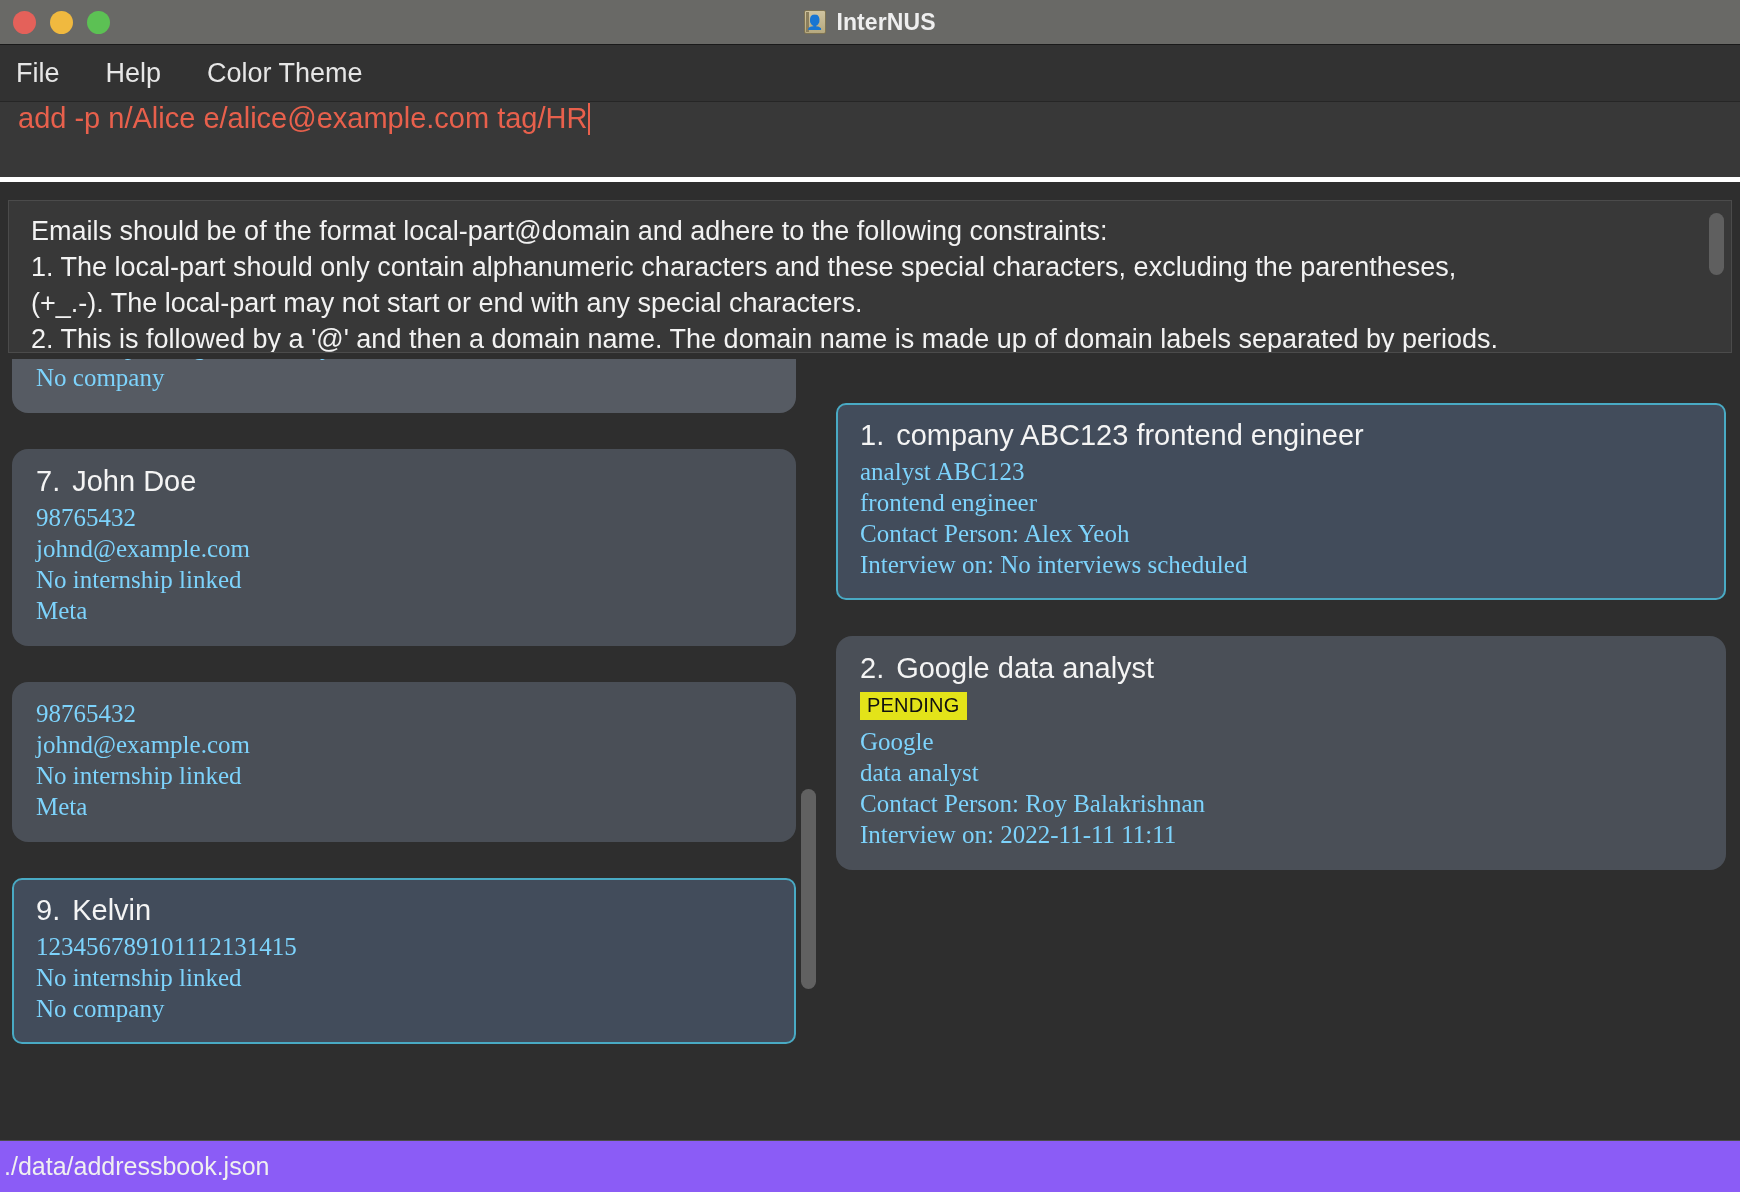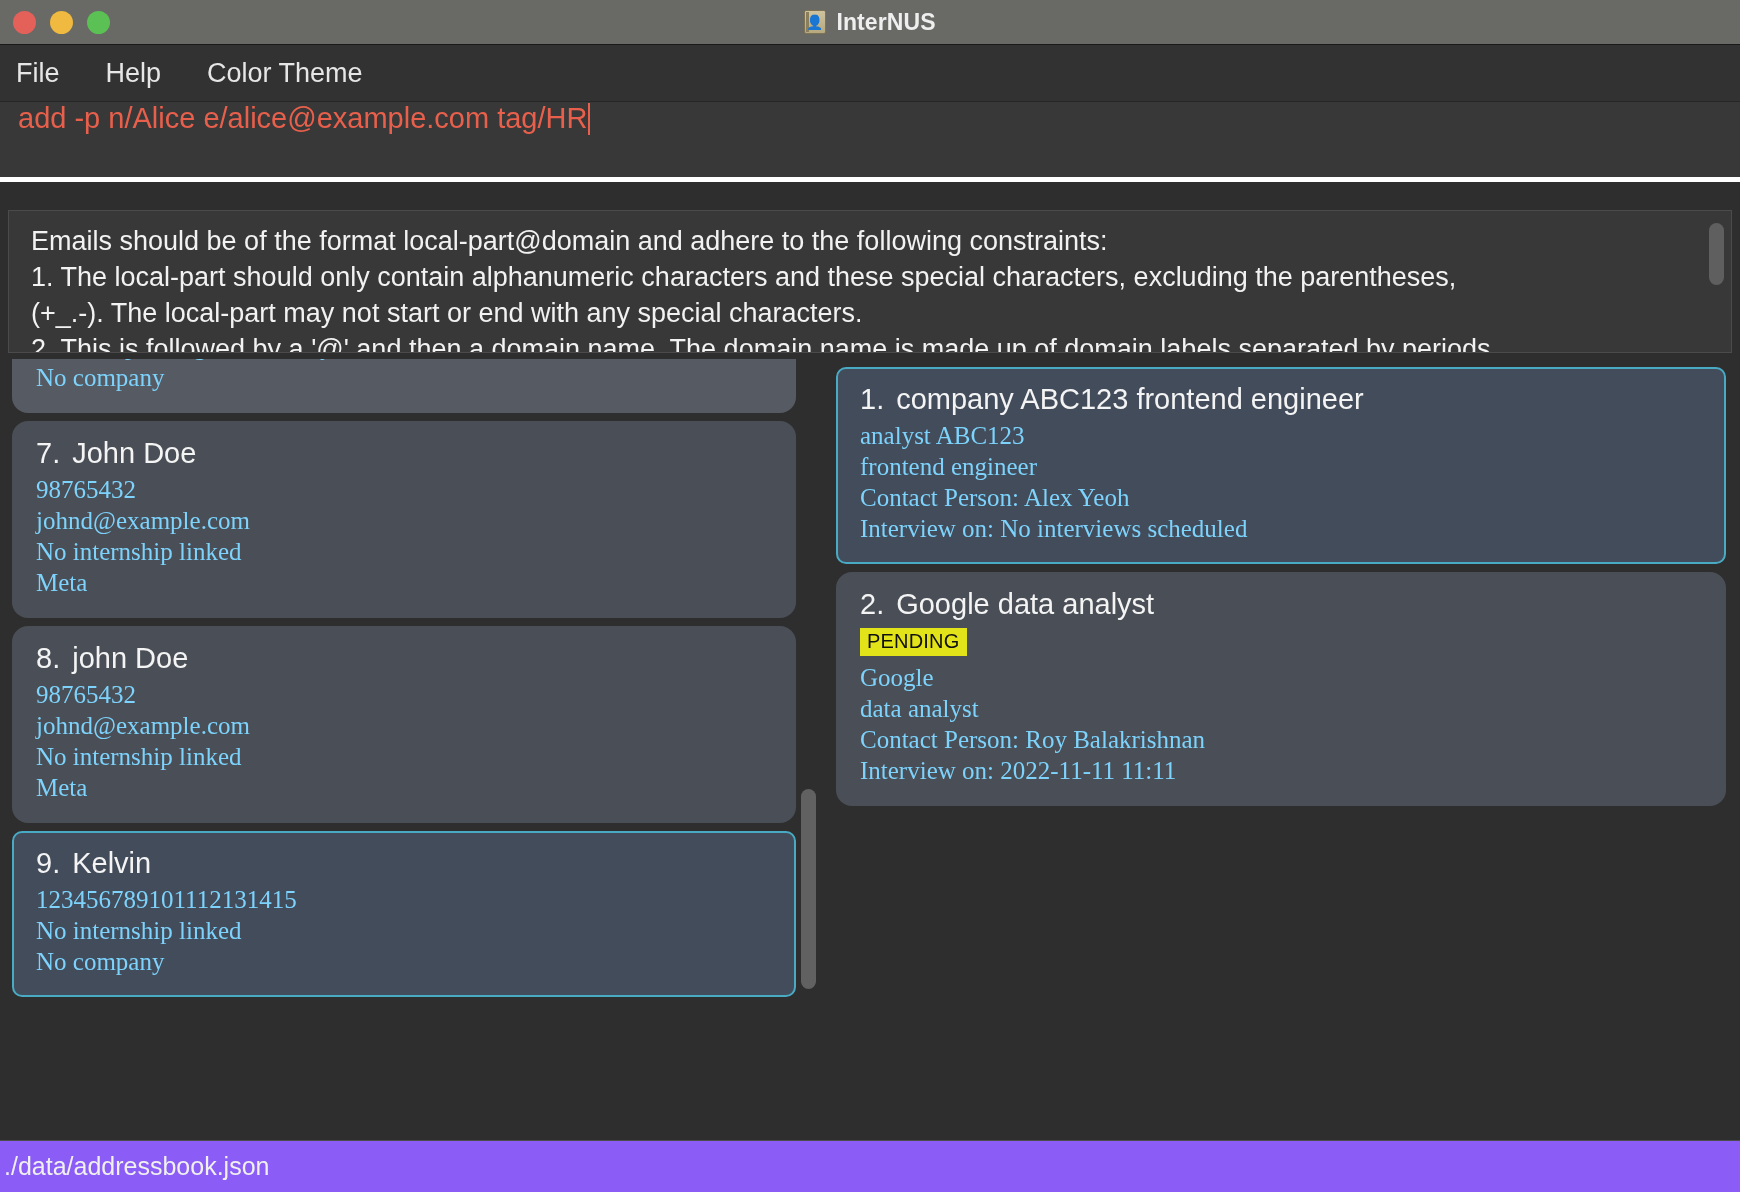--- a/index.html
+++ b/index.html
@@ -131,21 +131,21 @@
     height: 32px;
     background: #e8604c;
     margin-left: 1px;
   }
 
   
   .resultwrap {
     flex: 0 0 177px;
     height: 177px;
     background: #2e2e2e;
-    padding: 28px 8px 6px 8px;
+    padding: 18px 8px 6px 8px;
   }
   .resultbox {
     width: 100%;
     height: 100%;
     background: #383838;
     border: 1px solid #4b4b4b;
     position: relative;
     overflow: hidden;
     padding: 12px 40px 0 22px;
   }
@@ -196,20 +196,21 @@
     padding: 0 22px 0 12px;
   }
   .cardlist.right { padding: 8px 14px 0 18px; }
 
   .card {
     background: #4a4f57;
     border-radius: 16px;
     padding: 14px 22px 18px 22px;
     margin-bottom: 8px;
     border: 2px solid transparent;
+    margin-top: 36px;
   }
   .card.dim      { background: #565b63; }
   .card.selected {
     background: #424c5b;
     border: 2px solid #49aac4;
     border-radius: 10px;
   }
   .card.clipped-top {
     margin-top: -34px;
     border-radius: 0 0 16px 16px;
@@ -332,23 +333,20 @@
           <div class="card-title">
             <span class="idx">7.</span><span>John Doe</span>
           </div>
           <div class="card-line">98765432</div>
           <div class="card-line">johnd@example.com</div>
           <div class="card-line">No internship linked</div>
           <div class="card-line">Meta</div>
         </div>
 
         <div class="card">
-          <div class="card-title">
-            <span class="idx">8.</span><span>john Doe</span>
-          </div>
           <div class="card-line">98765432</div>
           <div class="card-line">johnd@example.com</div>
           <div class="card-line">No internship linked</div>
           <div class="card-line">Meta</div>
         </div>
 
         <div class="card selected">
           <div class="card-title">
             <span class="idx">9.</span><span>Kelvin</span>
           </div>

